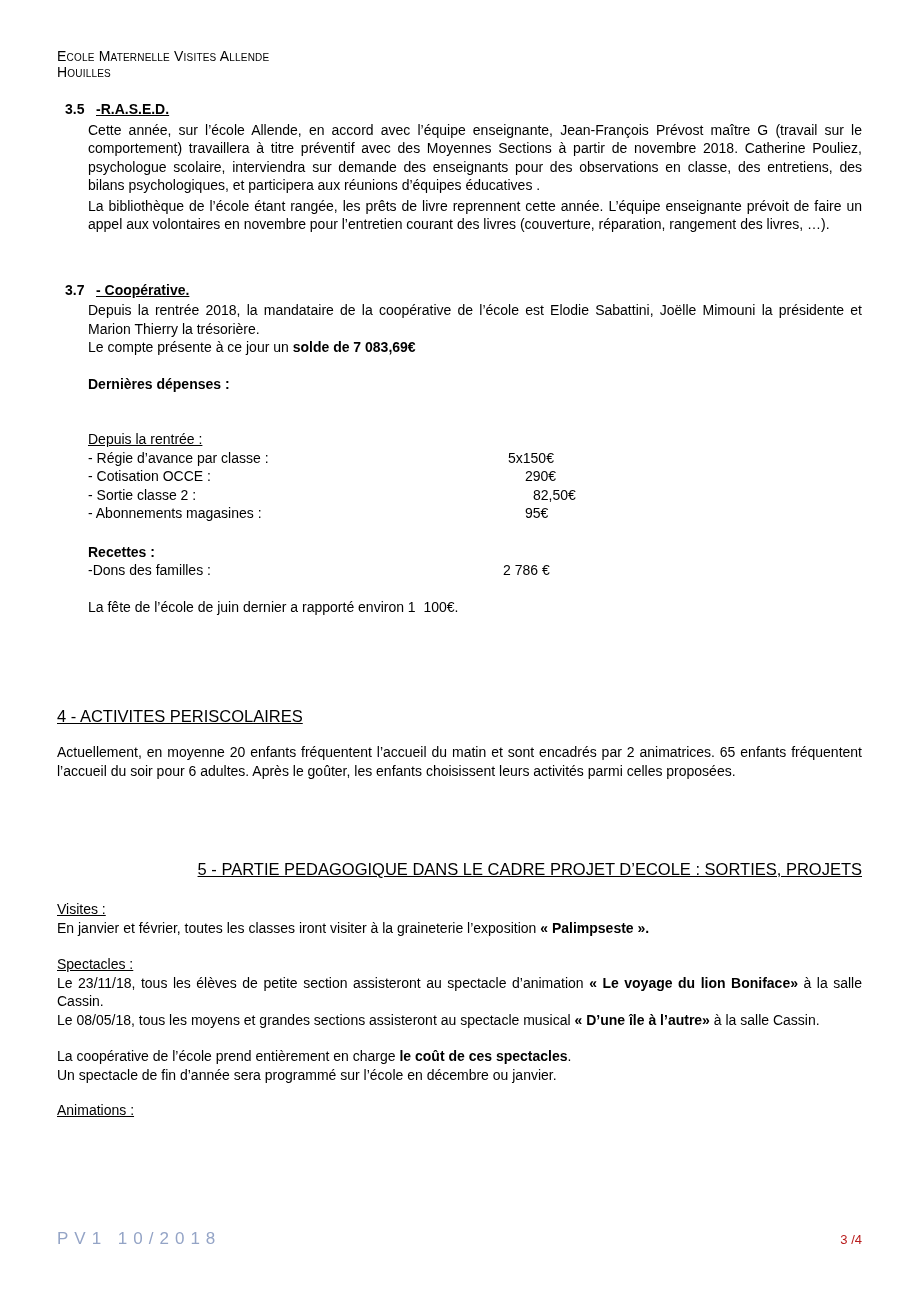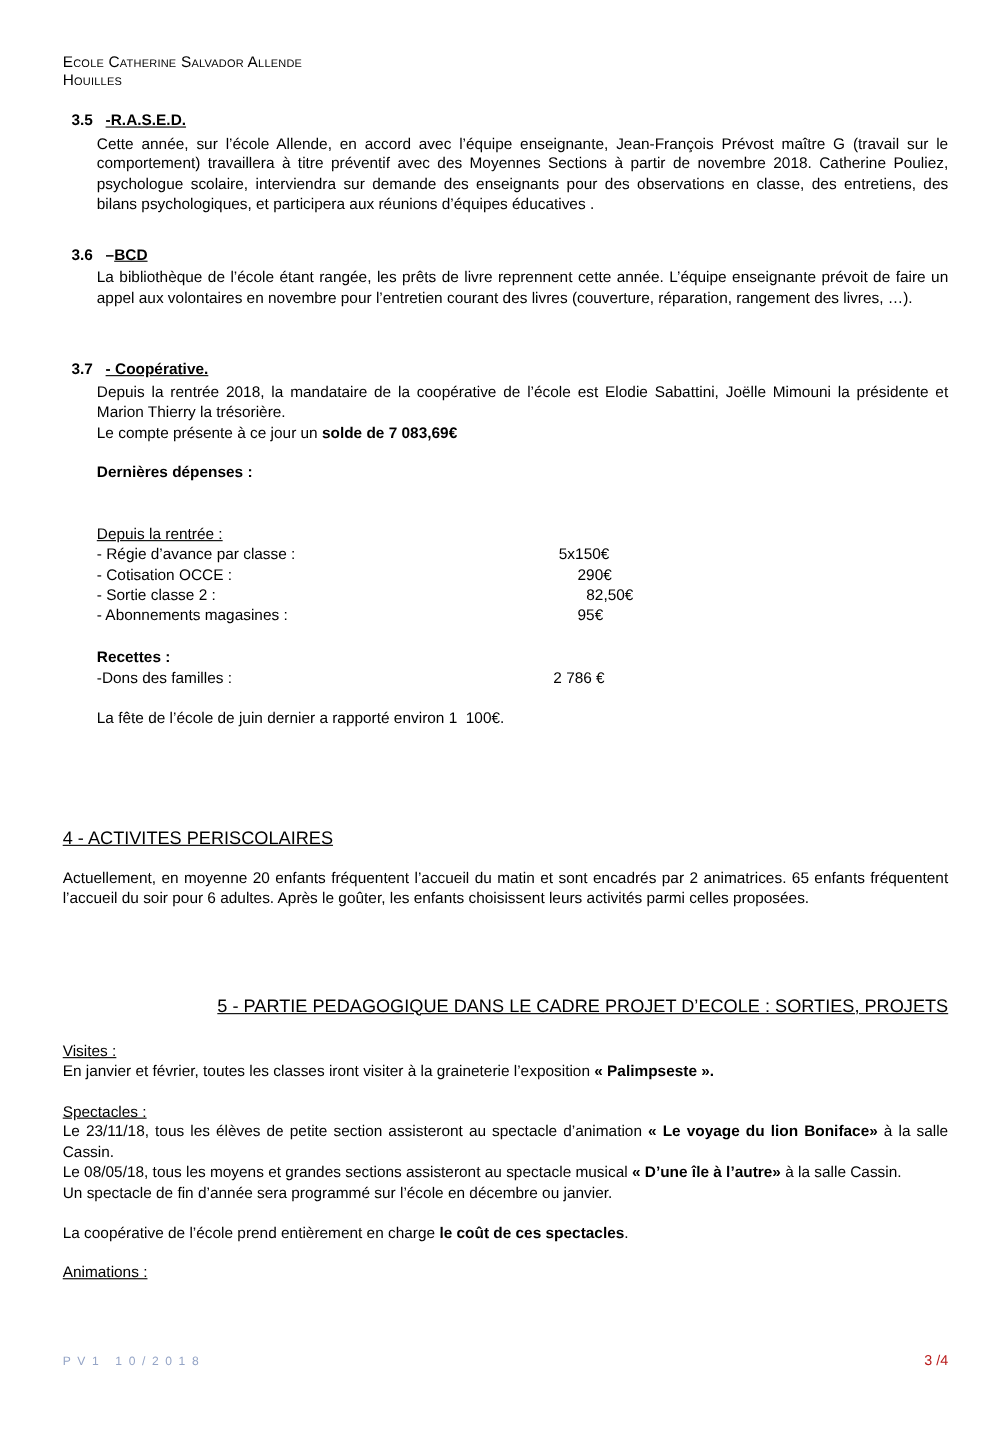--- a/index.html
+++ b/index.html
@@ -47,21 +47,21 @@
   
   .footer {
     position: absolute;
     left: 57px;
     right: 52px;
     top: 1229px;
     display: flex;
     justify-content: space-between;
     align-items: baseline;
   }
-  .doc-ref { color: #94a4c6; letter-spacing: 6px; font-size: 11px; }
+  .doc-ref { color: #94a4c6; letter-spacing: 6px; font-size: 17px; }
   .page-num { color: #b91c1c; font-size: 13px; }
 
   
   .mt-head35   { margin-top: 20px; }
   .mt-para     { margin-top: 2px; }
   .mt-head36   { margin-top: 27px; }
   .mt-head37   { margin-top: 47px; }
   .mt-compte   { }
   .mt-depuis   { margin-top: 37px; }
   .mt-dep      { margin-top: 18px; }
@@ -74,32 +74,29 @@
   .mt-spect    { margin-top: 18px; }
   .mt-coop     { margin-top: 18px; }
   .mt-anim     { margin-top: 17px; }
 </style>
 </head>
 <body>
 
 <div class="sheet">
 
   <div class="letterhead">
-    <div>Ecole Catherine Salvador Allende</div>
+    <div>Ecole Maternelle Visites Allende</div>
     <div>Houilles</div>
   </div>
 
   <div class="subhead mt-head35">
     <span class="num">3.5</span><span class="u">-R.A.S.E.D.</span>
   </div>
   <p class="just indent mt-para">Cette année, sur l’école Allende, en accord avec l’équipe enseignante, Jean-François Prévost maître G (travail sur le comportement) travaillera à titre préventif avec des Moyennes Sections à partir de novembre 2018. Catherine Pouliez, psychologue scolaire, interviendra sur demande des enseignants pour des observations en classe, des entretiens, des bilans psychologiques, et participera aux réunions d’équipes éducatives .</p>
 
-  <div class="subhead mt-head36">
-    <span class="num">3.6</span><span>–</span><span class="u">BCD</span>
-  </div>
   <p class="just indent mt-para">La bibliothèque de l’école étant rangée, les prêts de livre reprennent cette année. L’équipe enseignante prévoit de faire un appel aux volontaires en novembre pour l’entretien courant des livres (couverture, réparation, rangement des livres, …).</p>
 
   <div class="subhead mt-head37">
     <span class="num">3.7</span><span class="u">- Coopérative.</span>
   </div>
   <p class="just indent mt-para">Depuis la rentrée 2018, la mandataire de la coopérative de l’école est Elodie Sabattini, Joëlle Mimouni la présidente et Marion Thierry la trésorière.</p>
 
   <p class="plain indent mt-compte"><span>Le compte présente à ce jour un </span><span class="b">solde de 7 083,69€</span></p>
 
   <p class="plain indent b mt-dep">Dernières dépenses :</p>
@@ -133,23 +130,23 @@
   <p class="just mt-sec4body">Actuellement, en moyenne 20 enfants fréquentent l’accueil du matin et sont encadrés par 2 animatrices. 65 enfants fréquentent l’accueil du soir pour 6 adultes. Après le goûter, les enfants choisissent leurs activités parmi celles proposées.</p>
 
   <div class="h1 mt-sec5">5 - PARTIE PEDAGOGIQUE DANS LE CADRE PROJET D’ECOLE : SORTIES, PROJETS</div>
 
   <p class="plain mt-visites"><span class="u">Visites :</span></p>
   <p class="plain"><span>En janvier et février, toutes les classes iront visiter à la graineterie l’exposition </span><span class="b">« Palimpseste ».</span></p>
 
   <p class="plain mt-spect"><span class="u">Spectacles :</span></p>
   <p class="just"><span>Le 23/11/18, tous les élèves de petite section assisteront au spectacle d’animation </span><span class="b">« Le voyage du lion Boniface»</span><span> à la salle Cassin.</span></p>
   <p class="just"><span>Le 08/05/18, tous les moyens et grandes sections assisteront au spectacle musical </span><span class="b">« D’une île à l’autre»</span><span> à la salle Cassin.</span></p>
+  <p class="plain mt-coop"><span>La coopérative de l’école prend entièrement en charge </span><span class="b">le coût de ces spectacles</span><span>.</span></p>
+
   <p class="plain">Un spectacle de fin d’année sera programmé sur l’école en décembre ou janvier.</p>
-
-  <p class="plain mt-coop"><span>La coopérative de l’école prend entièrement en charge </span><span class="b">le coût de ces spectacles</span><span>.</span></p>
 
   <p class="plain mt-anim"><span class="u">Animations :</span></p>
 
   <div class="footer">
     <span class="doc-ref">PV1 10/2018</span>
     <span class="page-num">3 /4</span>
   </div>
 
 </div>
 

